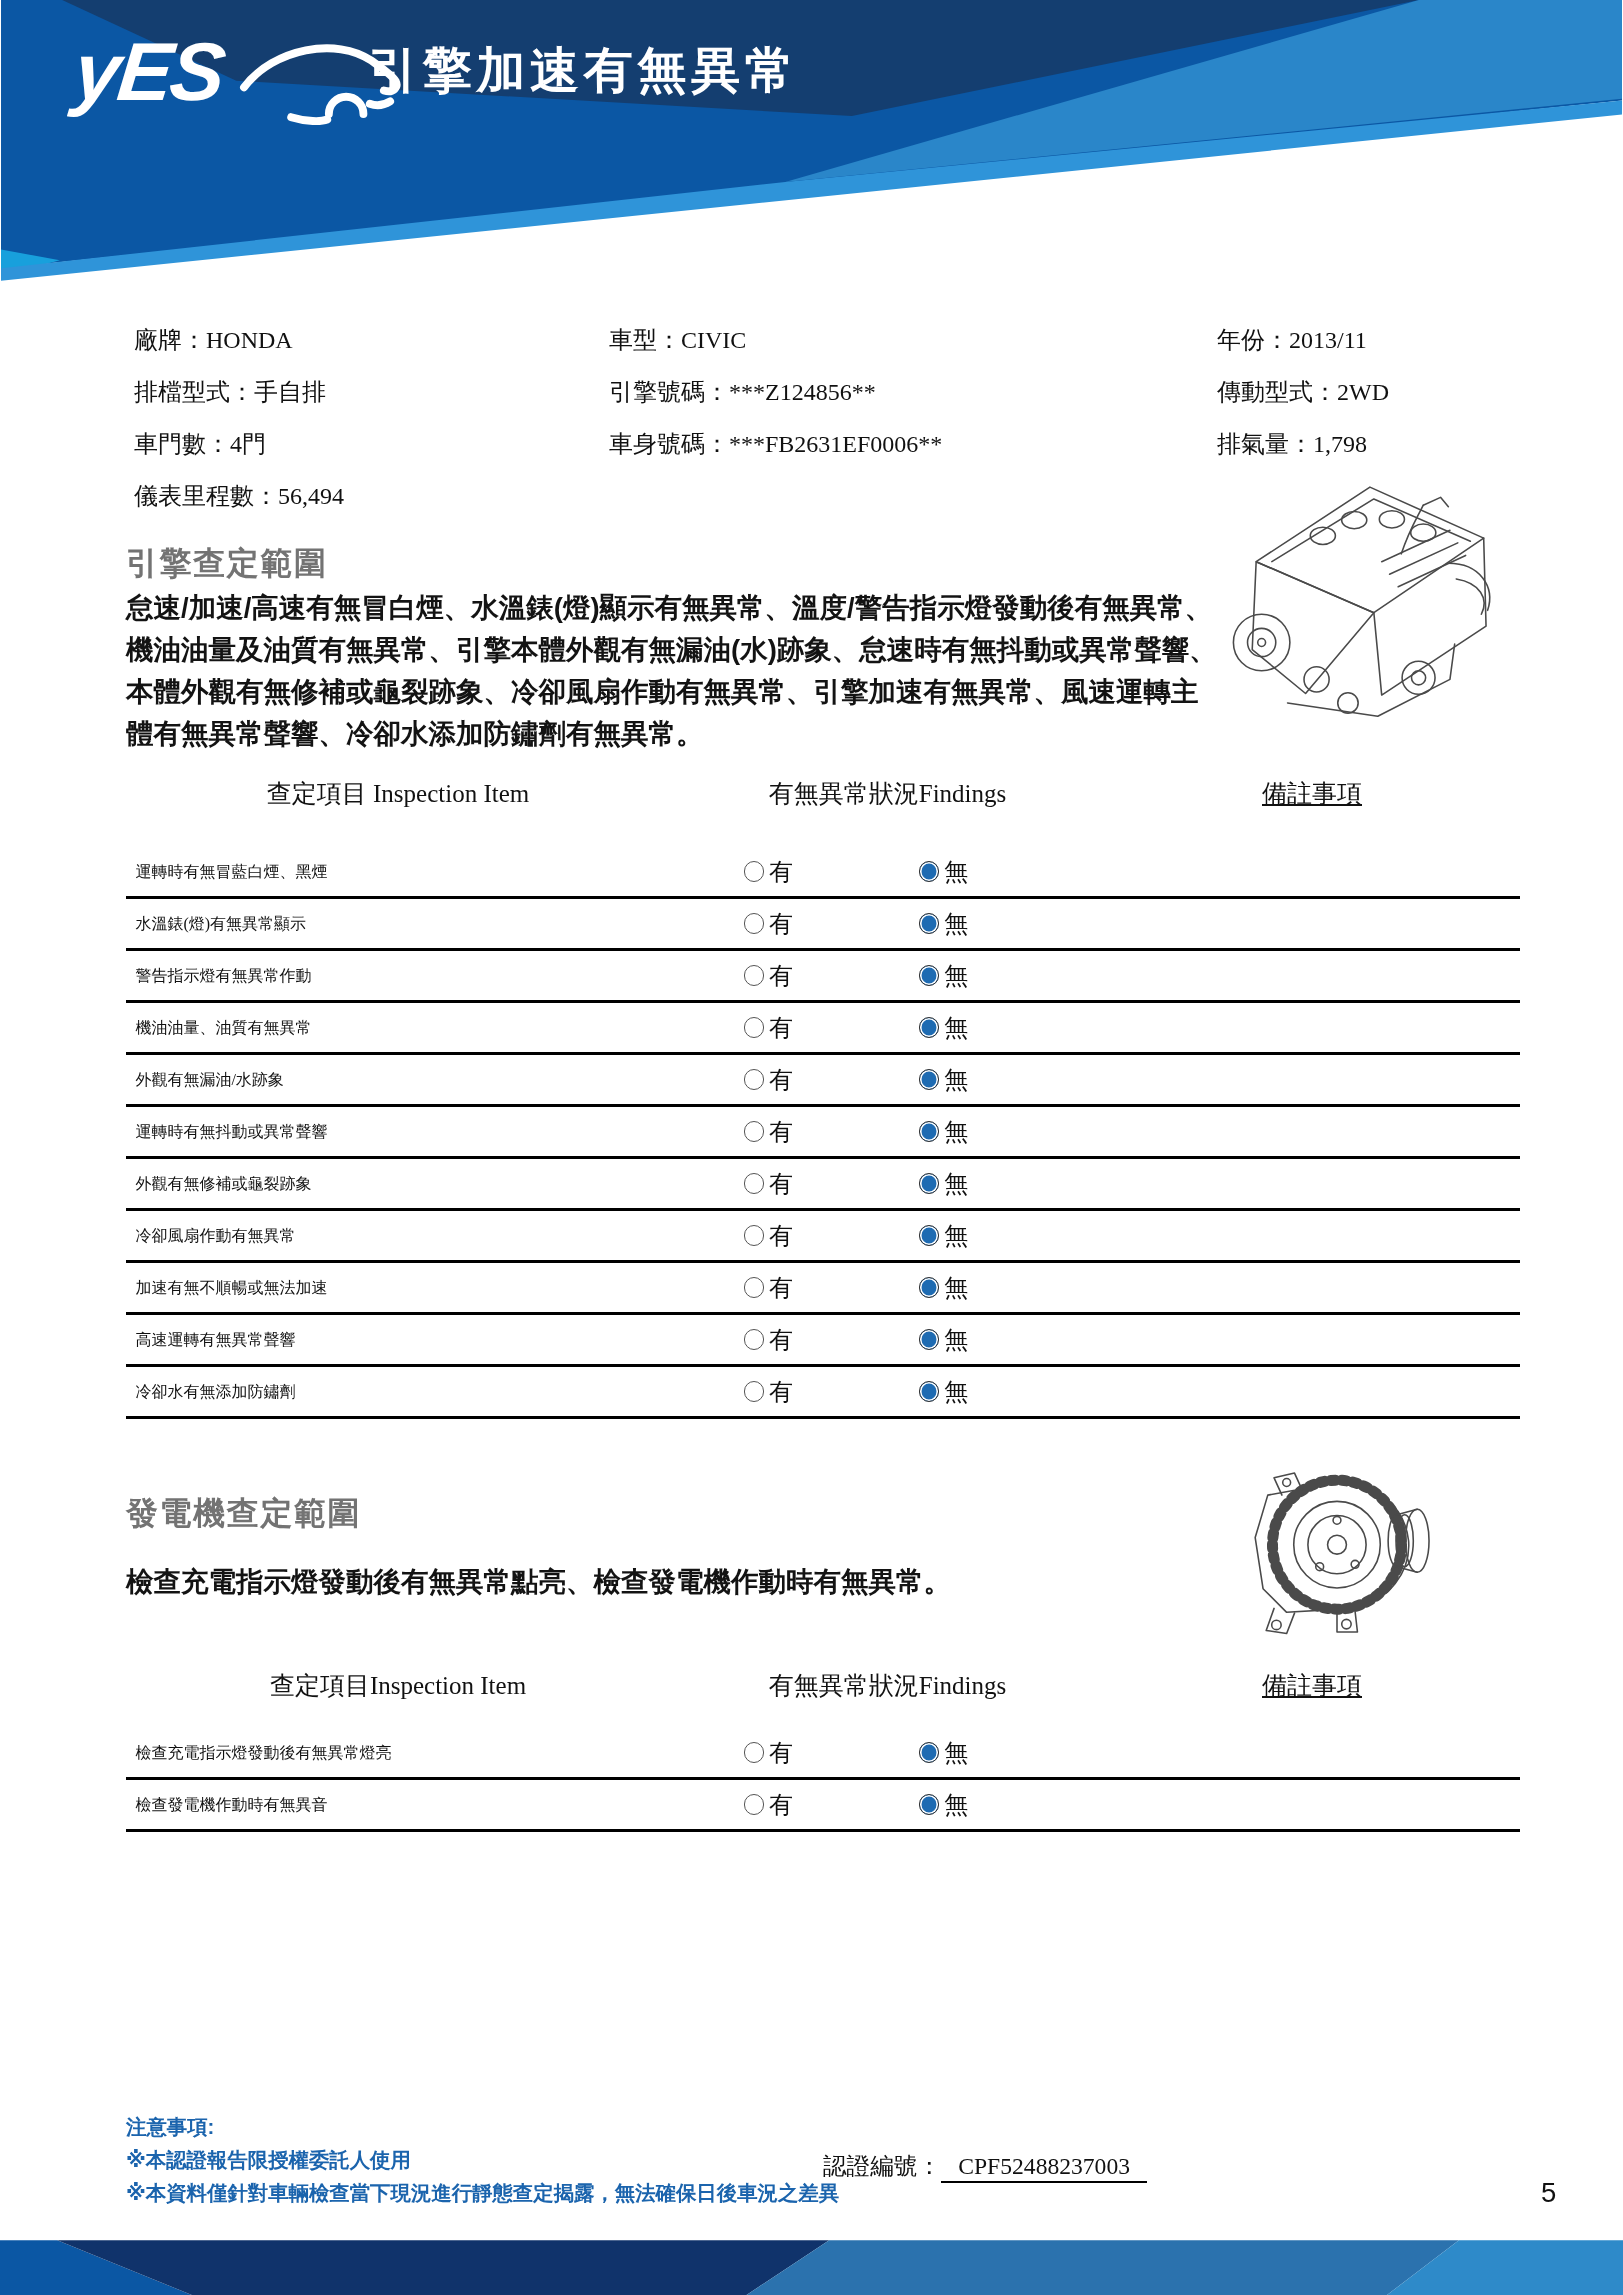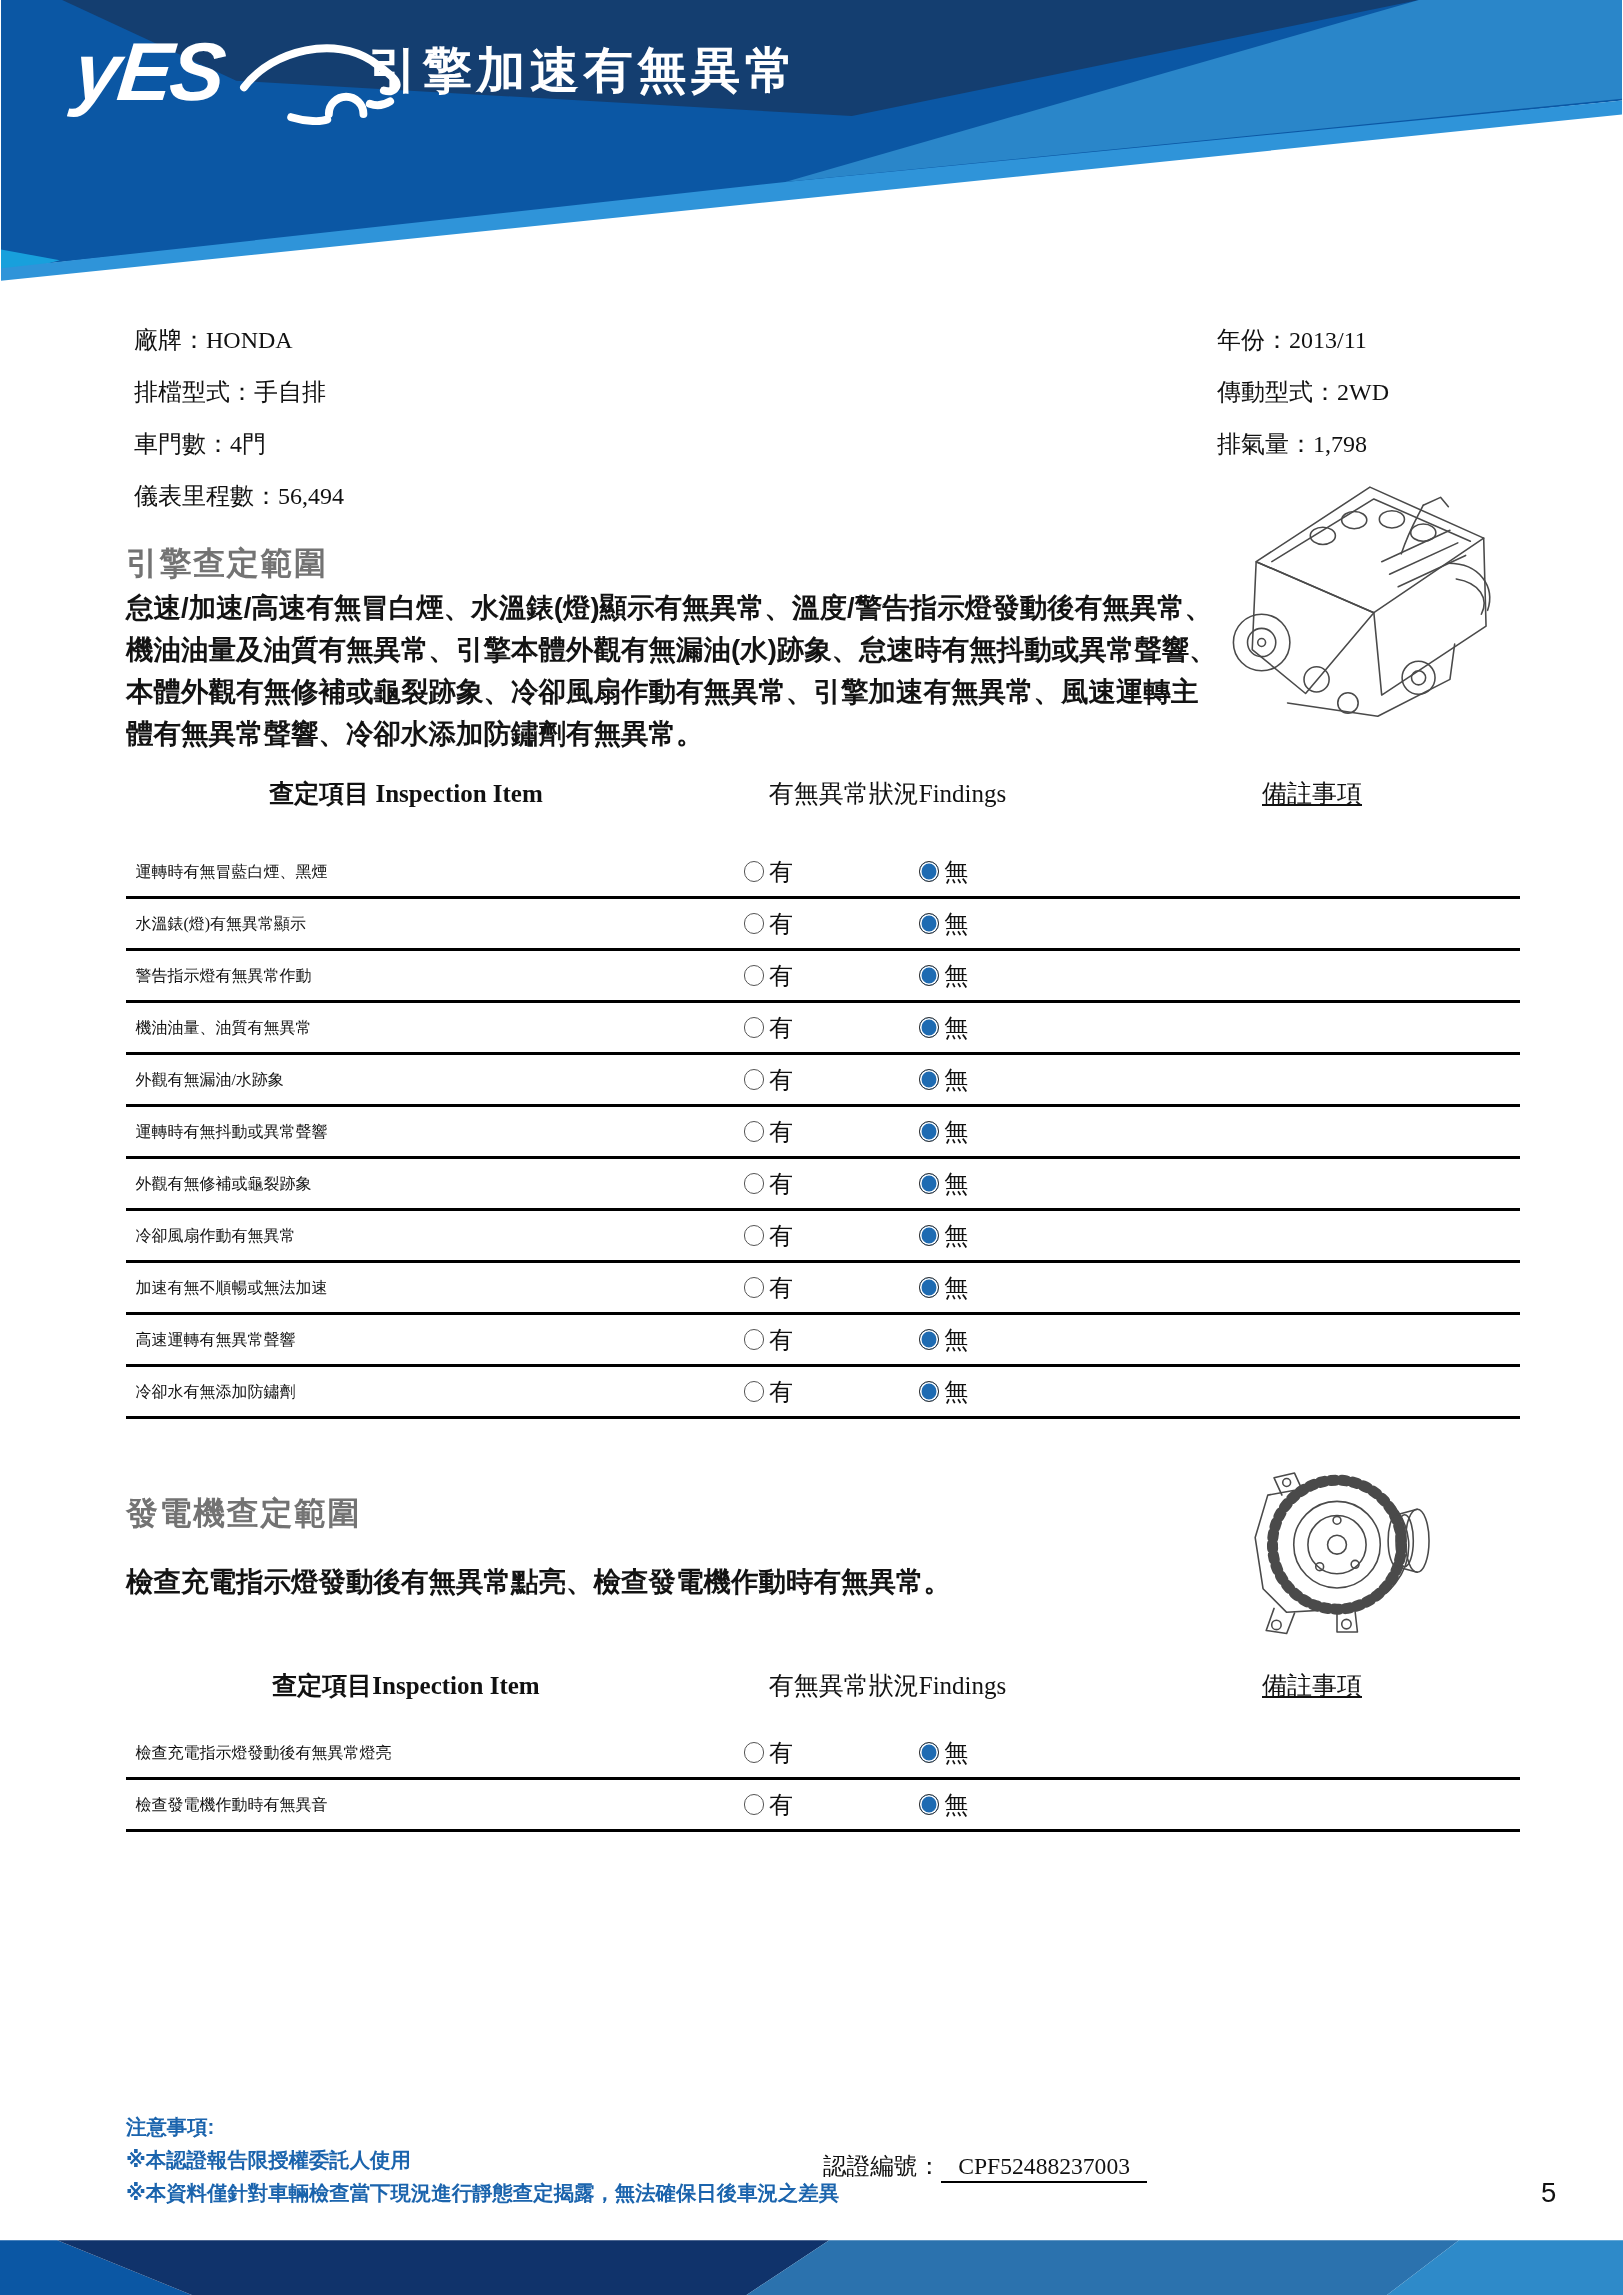--- a/index.html
+++ b/index.html
@@ -35,21 +35,21 @@
   #generator-desc{top:1561px;width:1178px;}
 
   .engine-art{position:absolute;left:1213px;top:444px;}
   .alt-art{position:absolute;left:1219px;top:1462px;}
 
   
   .thead{position:absolute;left:126px;width:1394px;height:35px;font-size:25px;}
   #engine-thead{top:777px;}
   #generator-thead{top:1669px;}
   .th{position:absolute;top:0;text-align:center;white-space:nowrap;}
-  .th-item{left:72px;width:416px;font-weight:bold;}
+  .th-item{left:64px;width:416px;}
   .th-findings{left:565px;width:393px;}
   .th-remarks{left:1068px;width:236px;text-decoration:underline;}
 
   .tbody{position:absolute;left:126px;width:1394px;}
   #engine-tbody{top:847px;}
   #generator-tbody{top:1728px;}
   .trow{position:relative;height:49px;border-bottom:3.9px solid #000;}
   .cell-item{position:absolute;left:9.4px;top:50%;transform:translateY(-50%);
              font-size:16px;white-space:nowrap;}
   .cell-findings{position:absolute;left:618px;top:0;height:100%;display:flex;align-items:center;gap:126px;}
@@ -95,20 +95,26 @@
     </div>
     <div class="page-title">引擎加速有無異常</div>
   </div>
 
   <div class="info-col" id="info-col1">
 
   <div class="info-line">廠牌：HONDA</div>
       <div class="info-line">排檔型式：手自排</div>
       <div class="info-line">車門數：4門</div>
       <div class="info-line">儀表里程數：56,494</div>
+    </div>
+  <div class="info-col" id="info-col2">
+
+  <div class="info-line">車型：CIVIC</div>
+      <div class="info-line">引擎號碼：***Z124856**</div>
+      <div class="info-line">車身號碼：***FB2631EF0006**</div>
     </div>
   <div class="info-col" id="info-col3">
 
   <div class="info-line">年份：2013/11</div>
       <div class="info-line">傳動型式：2WD</div>
       <div class="info-line">排氣量：1,798</div>
     </div>
 
   <div class="section-heading" id="engine-heading">引擎查定範圍</div>
   <div class="section-desc" id="engine-desc">怠速/加速/高速有無冒白煙、水溫錶(燈)顯示有無異常、溫度/警告指示燈發動後有無異常、機油油量及油質有無異常、引擎本體外觀有無漏油(水)跡象、怠速時有無抖動或異常聲響、本體外觀有無修補或龜裂跡象、冷卻風扇作動有無異常、引擎加速有無異常、風速運轉主體有無異常聲響、冷卻水添加防鏽劑有無異常。</div>

